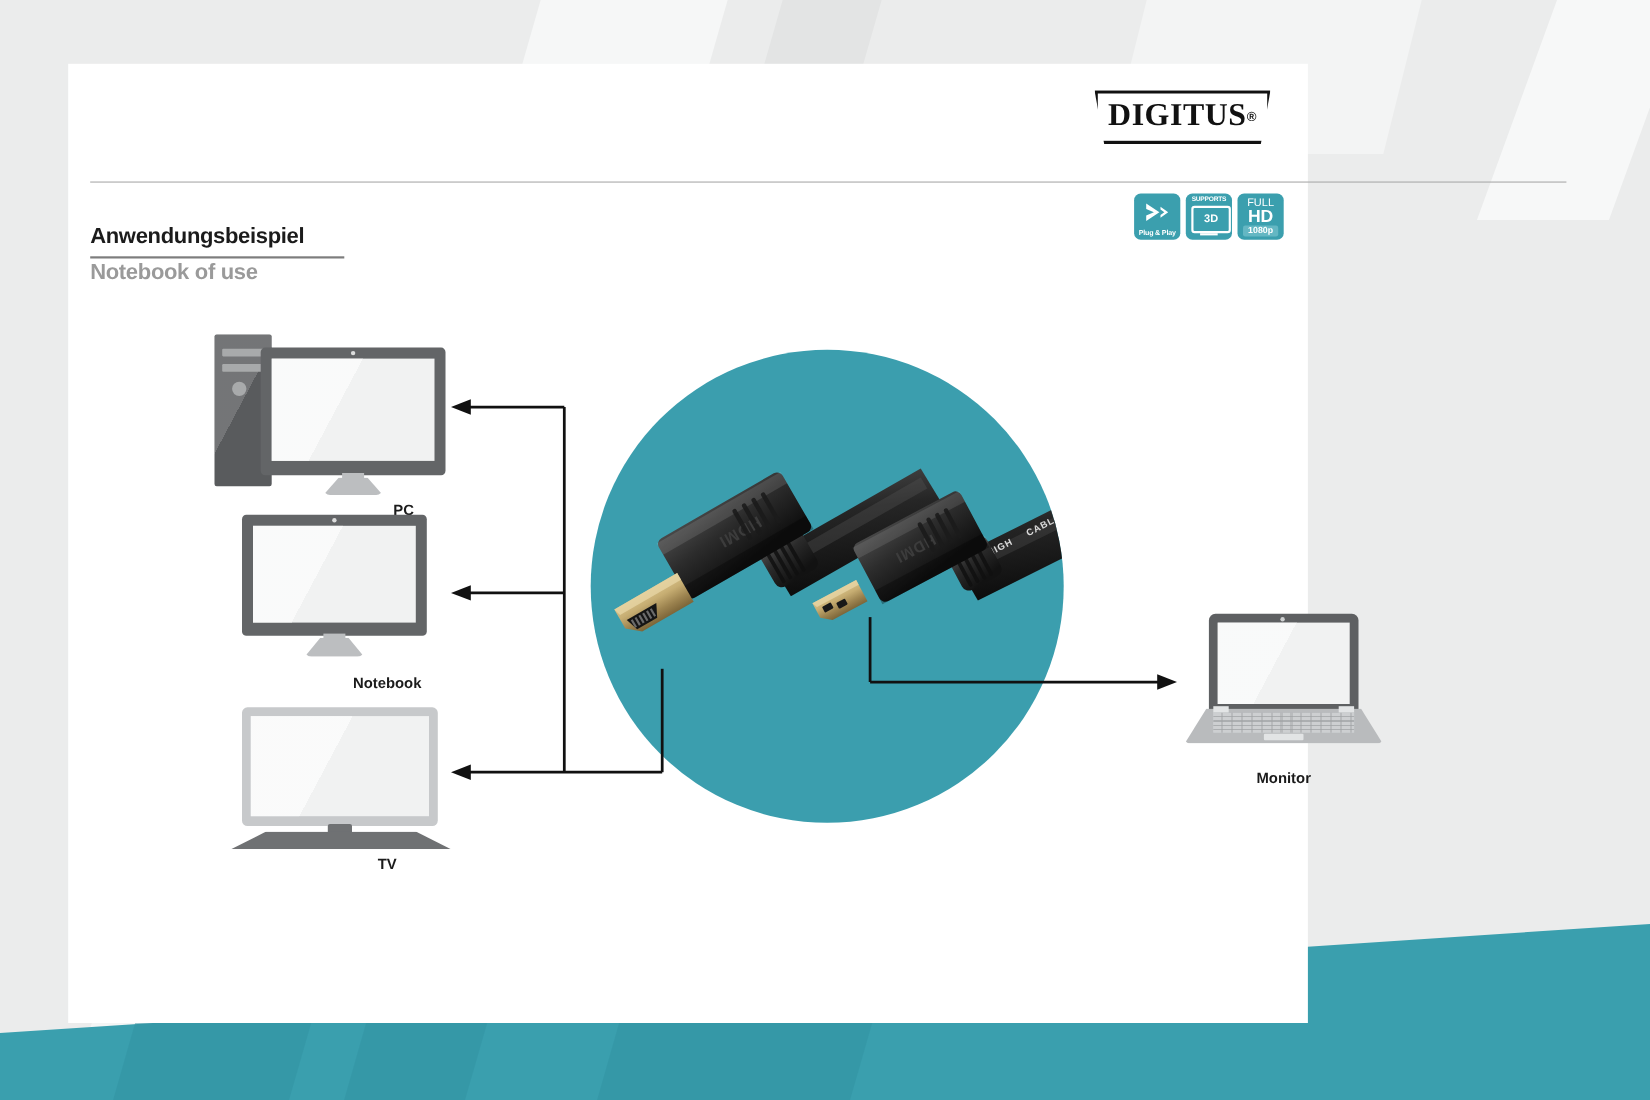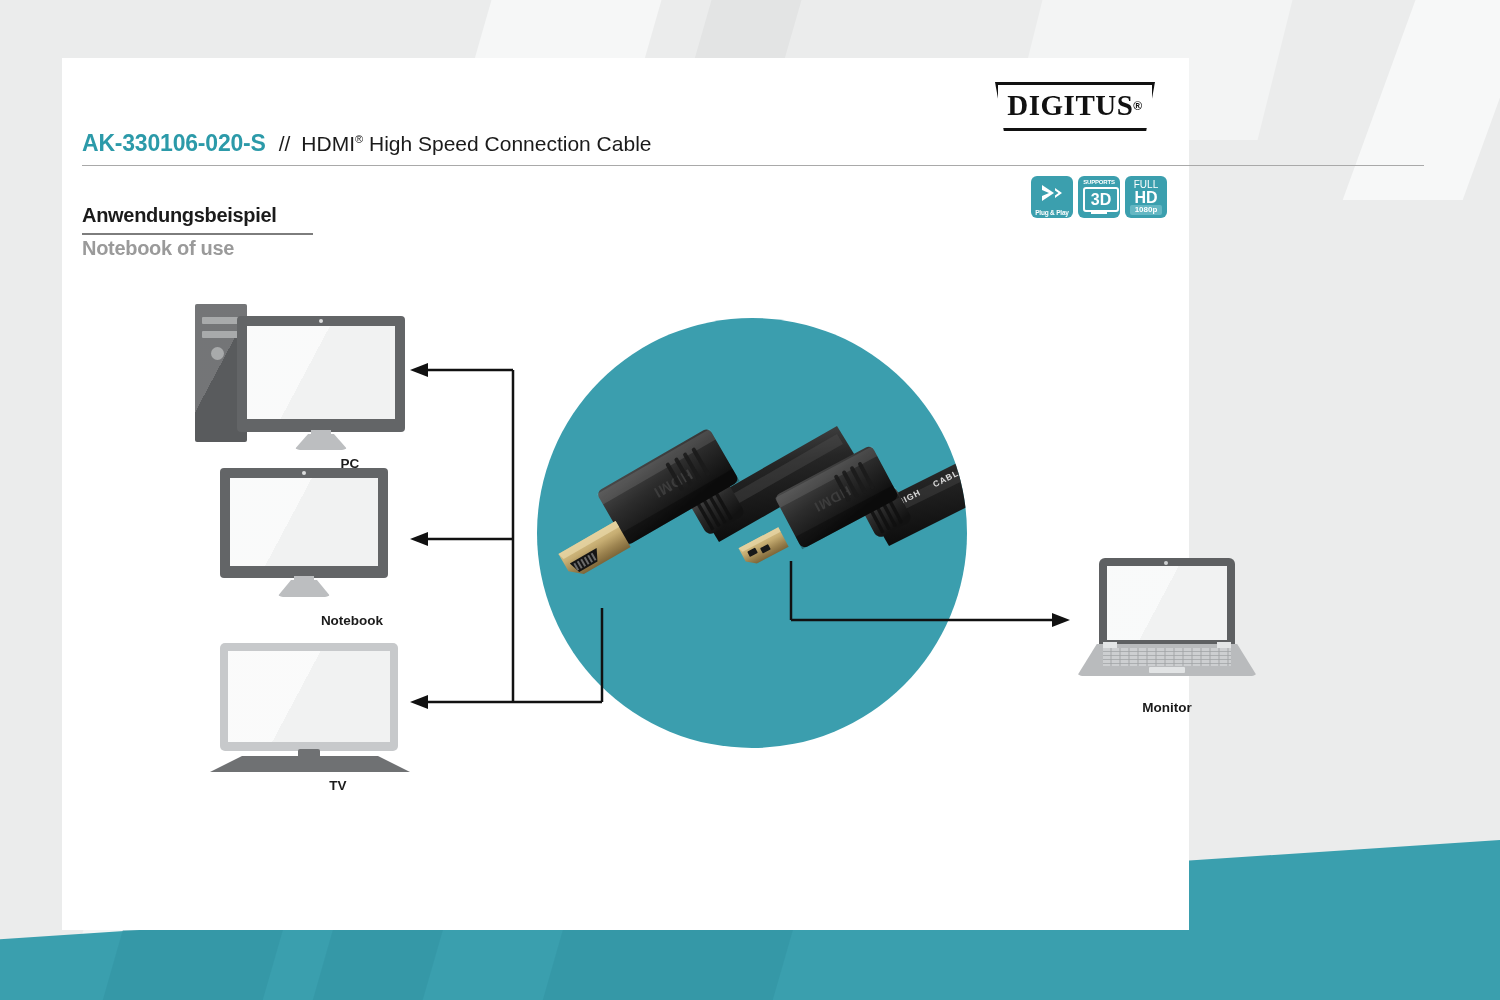--- a/index.html
+++ b/index.html
@@ -215,21 +215,21 @@
     width: 32px; height: 21px;
     border: 2px solid #ffffff;
     border-radius: 3px;
     display: flex;
     align-items: center;
     justify-content: center;
   }
   .badge-screen-txt {
     color: #ffffff;
     font-weight: 700;
-    font-size: 16px;
+    font-size: 10px;
     line-height: 1;
   }
   .badge-stand {
     position: absolute;
     left: 13px; bottom: 4px;
     width: 16px; height: 2px;
     background: #ffffff;
   }
   .badge-full {
     position: absolute;
@@ -439,23 +439,23 @@
     height: 430px;
     border-radius: 50%;
     background: #3b9eae;
     overflow: hidden;
   }
   .cable-svg { position: absolute; left: 0; top: 0; }
 
   
   .lines { position: absolute; left: 0; top: 0; }
 
-  .label-pc      { left: 188px; top: 398px; }
+  .label-pc      { left: 205px; top: 398px; }
   .label-monitor { left: 190px; top: 555px; }
-  .label-tv      { left: 176px; top: 720px; }
+  .label-tv      { left: 190px; top: 720px; }
   .label-notebook{ left: 1005px; top: 642px; }
 </style>
 </head>
 <body>
 
 <div id="page">
 
   <div class="bg-base"></div>
   <div class="bg-ray r1"></div>
   <div class="bg-ray r2"></div>
@@ -473,25 +473,20 @@
   <div class="card">
 
     <div class="logo-box">
       <div class="logo-shape"></div>
       <div class="logo-text">
           <span>DIGITUS</span>
           <span class="logo-reg">®</span>
         </div>
     </div>
 
-    <div class="title-row">
-      <span class="title-sku">AK-330106-020-S</span>
-      <span class="title-sep">//</span>
-      <span class="title-desc"><span>HDMI</span><sup>®</sup><span> High Speed Connection Cable</span></span>
-    </div>
     <div class="header-rule"></div>
 
     <div class="badges">
       <div class="badge">
         <svg class="badge-pp-arrow" viewBox="0 0 24 18">
           <path d="M2 1 L14 9 L2 17 L2 12 L9 9 L2 6 Z" fill="#ffffff"></path>
           <path d="M15 4 L22 9 L15 14 L15 11.5 L18.5 9 L15 6.5 Z" fill="#ffffff"></path>
         </svg>
         <div class="badge-cap">Plug &amp; Play</div>
       </div>

